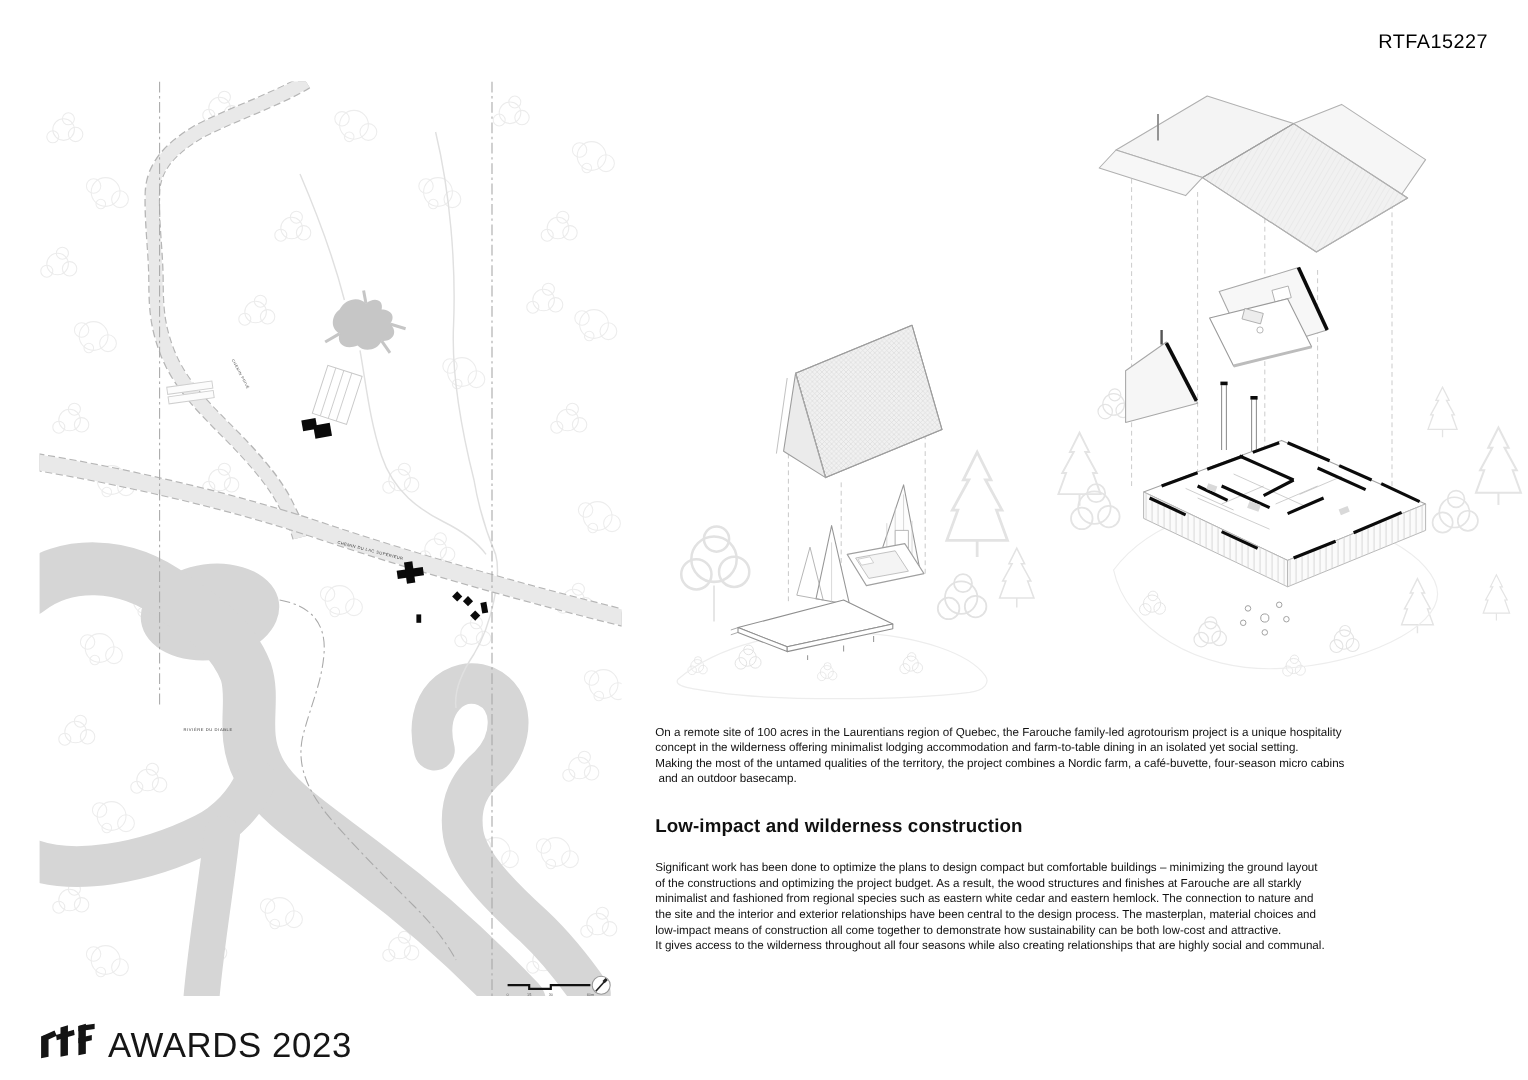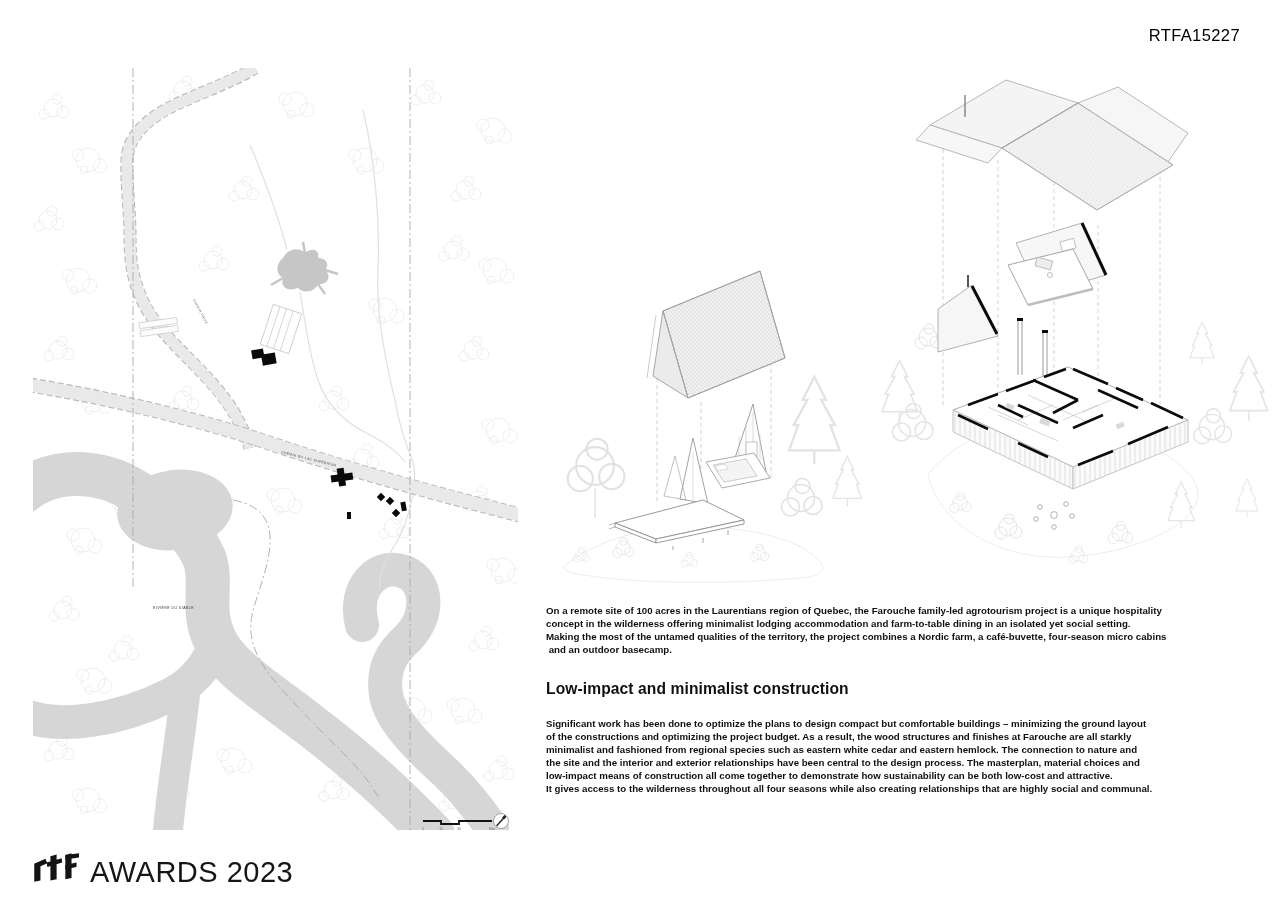--- a/index.html
+++ b/index.html
@@ -7,21 +7,21 @@
          font-family:"Liberation Sans",sans-serif;color:#111;}
   .ref{position:absolute;top:26px;right:33px;font-size:16.5px;color:#000000;letter-spacing:.4px;}
   .panel{position:absolute;}
   #map{left:33px;top:68px;}
   #axA{left:553px;top:266px;}
   #axF{left:868px;top:75px;}
   .textcol{position:absolute;left:546px;top:604px;width:712px;}
   .sec-h{font-size:15.6px;font-weight:bold;margin:0;color:#101010;letter-spacing:.1px;}
   .sec-h.h1{margin-bottom:20px;}
   .sec-h.h2{margin-bottom:19px;}
-  .sec-p{font-size:9.7px;font-weight:bold;line-height:13px;margin:0;white-space:pre;color:#101010;}
+  .sec-p{font-size:9.7px;font-weight:normal;line-height:13px;margin:0;white-space:pre;color:#101010;}
   .sec-p.p1{margin-bottom:24px;}
   .footer{position:absolute;left:33px;top:846px;display:flex;align-items:flex-end;gap:11px;}
   .rtfsvg{width:46px;height:43px;display:block;}
   .awards{font-size:29px;font-weight:400;letter-spacing:.5px;line-height:1;color:#161616;padding-bottom:2px;}
   svg{display:block;}
 </style>
 </head>
 <body>
 
 <div class="board">
@@ -380,21 +380,21 @@
         <circle cx="204" cy="441" r="2.3"></circle>
       <circle cx="186" cy="452" r="2.3"></circle>
     </g>
   </svg>
 
   <div class="textcol">
     <p class="sec-p p1">On a remote site of 100 acres in the Laurentians region of Quebec, the Farouche family-led agrotourism project is a unique hospitality
 concept in the wilderness offering minimalist lodging accommodation and farm-to-table dining in an isolated yet social setting.
 Making the most of the untamed qualities of the territory, the project combines a Nordic farm, a café-buvette, four-season micro cabins
  and an outdoor basecamp.</p>
-    <h2 class="sec-h h2">Low-impact and minimalist construction</h2>
+    <h2 class="sec-h h2">Low-impact and wilderness construction</h2>
     <p class="sec-p">Significant work has been done to optimize the plans to design compact but comfortable buildings – minimizing the ground layout
 of the constructions and optimizing the project budget. As a result, the wood structures and finishes at Farouche are all starkly
 minimalist and fashioned from regional species such as eastern white cedar and eastern hemlock. The connection to nature and
 the site and the interior and exterior relationships have been central to the design process. The masterplan, material choices and
 low-impact means of construction all come together to demonstrate how sustainability can be both low-cost and attractive.
 It gives access to the wilderness throughout all four seasons while also creating relationships that are highly social and communal.</p>
   </div>
 
   <div class="footer">
     <svg class="rtfsvg" viewBox="0 0 74 46">

